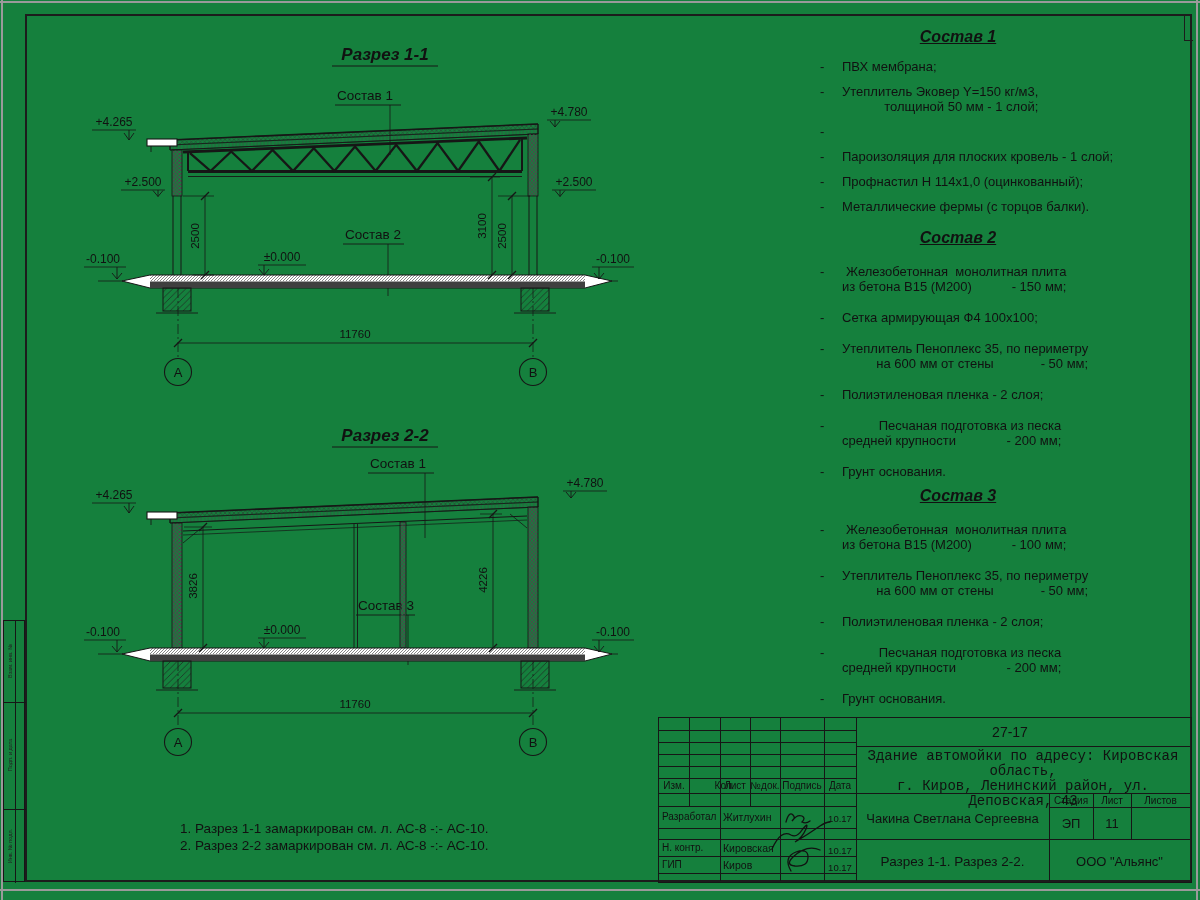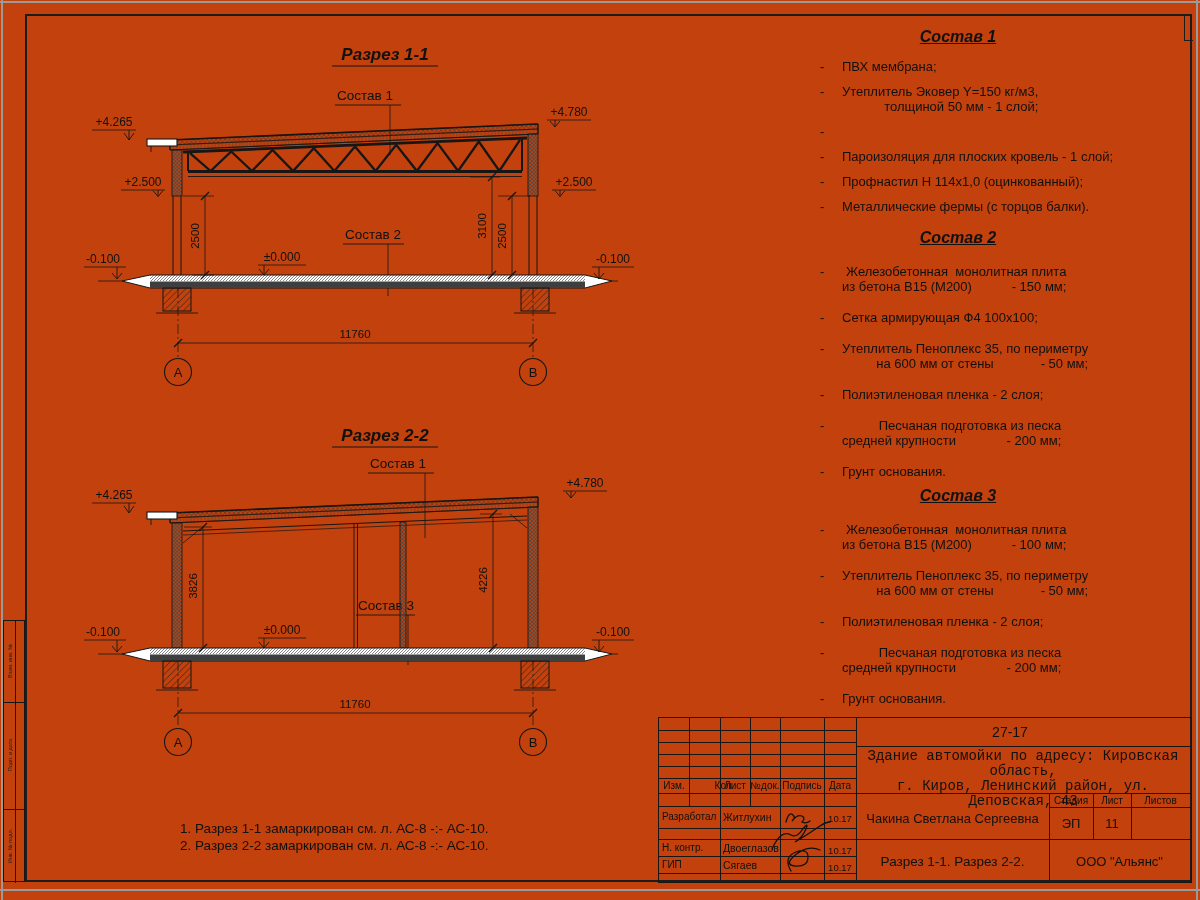--- a/index.html
+++ b/index.html
@@ -1,16 +1,16 @@
 <!DOCTYPE html>
 <html><head>
 <meta charset="utf-8">
 <style>
   html,body{margin:0;padding:0;background:#e8e8e8;}
-  #sheet{position:relative;width:1200px;height:900px;background:#c2410c;overflow:hidden;
+  #sheet{position:relative;width:1200px;height:900px;background:#15803d;overflow:hidden;
          font-family:"Liberation Sans", sans-serif;color:#111;}
   .abs{position:absolute;}
   .ln{position:absolute;background:#161616;}
   .gray{background:#9a9a9a;}
   svg text{font-family:"Liberation Sans", sans-serif;fill:#111;}
   .e{font-size:12px;}
   .d{font-size:11.5px;}
   .lab{font-size:13.5px;}
   .ttl{font-size:17px;font-style:italic;font-weight:bold;}
   .ax{font-size:13px;}
@@ -187,24 +187,24 @@
     <div class="t ctr" style="left:0;top:62px;width:30px;">Изм.</div>
     <div class="t ctr" style="left:30px;top:62px;width:31px;margin-left:20px;">Кол.</div>
     <div class="t ctr" style="left:61px;top:62px;width:30px;">Лист</div>
     <div class="t ctr" style="left:91px;top:62px;width:30px;">№док.</div>
     <div class="t ctr" style="left:121px;top:62px;width:44px;">Подпись</div>
     <div class="t ctr" style="left:165px;top:62px;width:32px;">Дата</div>
     <div class="t" style="left:3px;top:93px;text-align:center;">Разработал</div>
     <div class="t" style="left:64px;top:93px;font-size:10.5px;">Житлухин</div>
     <div class="t ctr" style="left:165px;top:95px;width:32px;font-size:9.5px;">10.17</div>
     <div class="t" style="left:3px;top:124px;">Н. контр.</div>
-    <div class="t" style="left:64px;top:124px;font-size:10.5px;">Двоеглазов</div>
+    <div class="t" style="left:64px;top:124px;font-size:10.5px;">Кировская</div>
     <div class="t ctr" style="left:165px;top:127px;width:32px;font-size:9.5px;">10.17</div>
     <div class="t" style="left:3px;top:141px;">ГИП</div>
-    <div class="t" style="left:64px;top:141px;font-size:10.5px;">Сягаев</div>
+    <div class="t" style="left:64px;top:141px;font-size:10.5px;">Киров</div>
     <div class="t ctr" style="left:165px;top:144px;width:32px;font-size:9.5px;">10.17</div>
     <div class="t ctr" style="left:197px;top:93px;width:193px;font-size:13px;">Чакина Светлана Сергеевна</div>
     <div class="t ctr" style="left:390px;top:77px;width:44px;">Стадия</div>
     <div class="t ctr" style="left:434px;top:77px;width:38px;">Лист</div>
     <div class="t ctr" style="left:472px;top:77px;width:59px;">Листов</div>
     <div class="t ctr" style="left:390px;top:98px;width:44px;font-size:13px;">ЭП</div>
     <div class="t ctr" style="left:434px;top:98px;width:38px;font-size:13px;">11</div>
     <div class="t ctr" style="left:472px;top:98px;width:59px;font-size:13px;"></div>
     <div class="t ctr" style="left:197px;top:136px;width:193px;font-size:13.5px;">Разрез 1-1. Разрез 2-2.</div>
     <div class="t ctr" style="left:390px;top:136px;width:141px;font-size:13px;">ООО "Альянс"</div>

